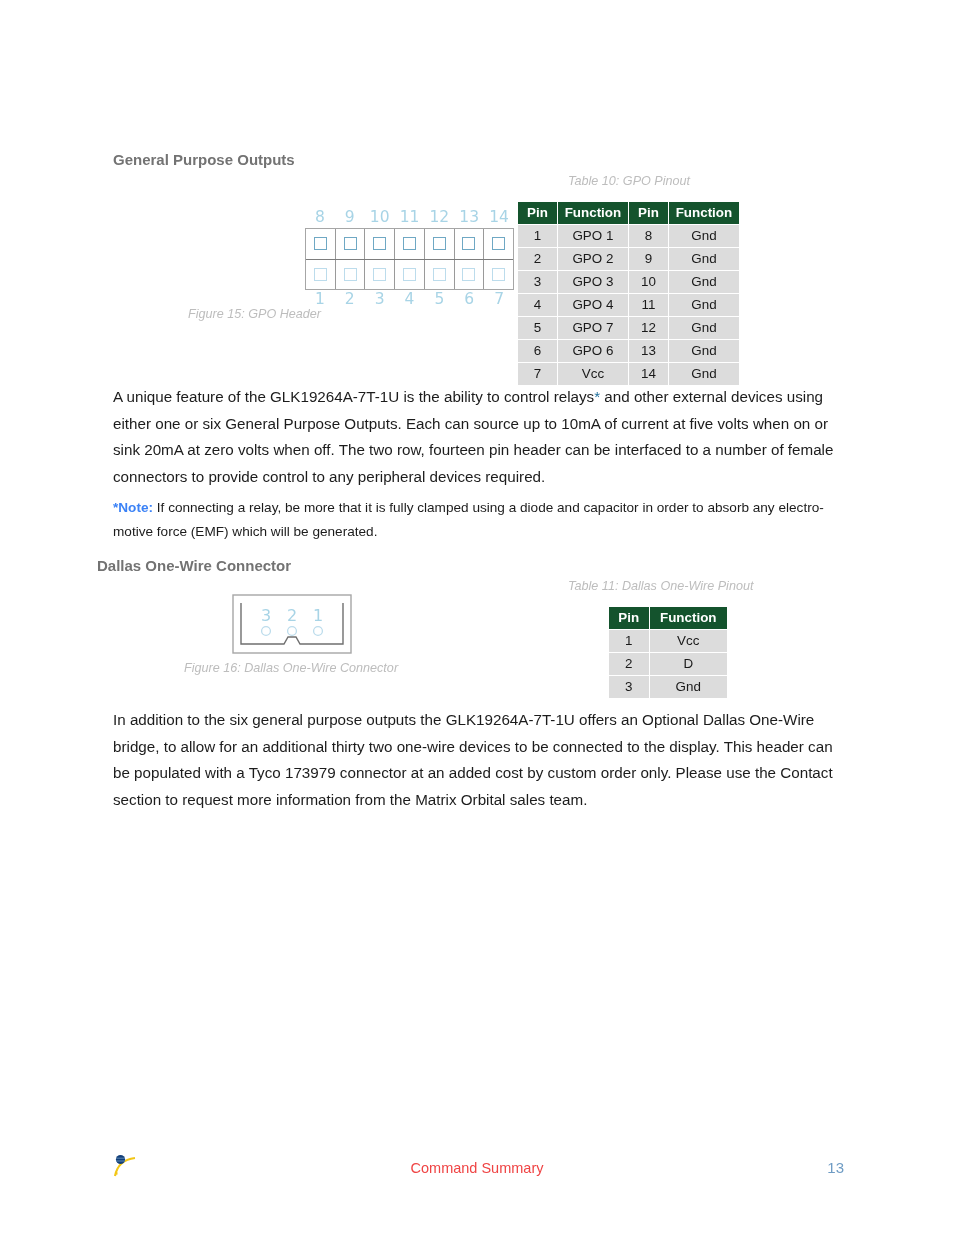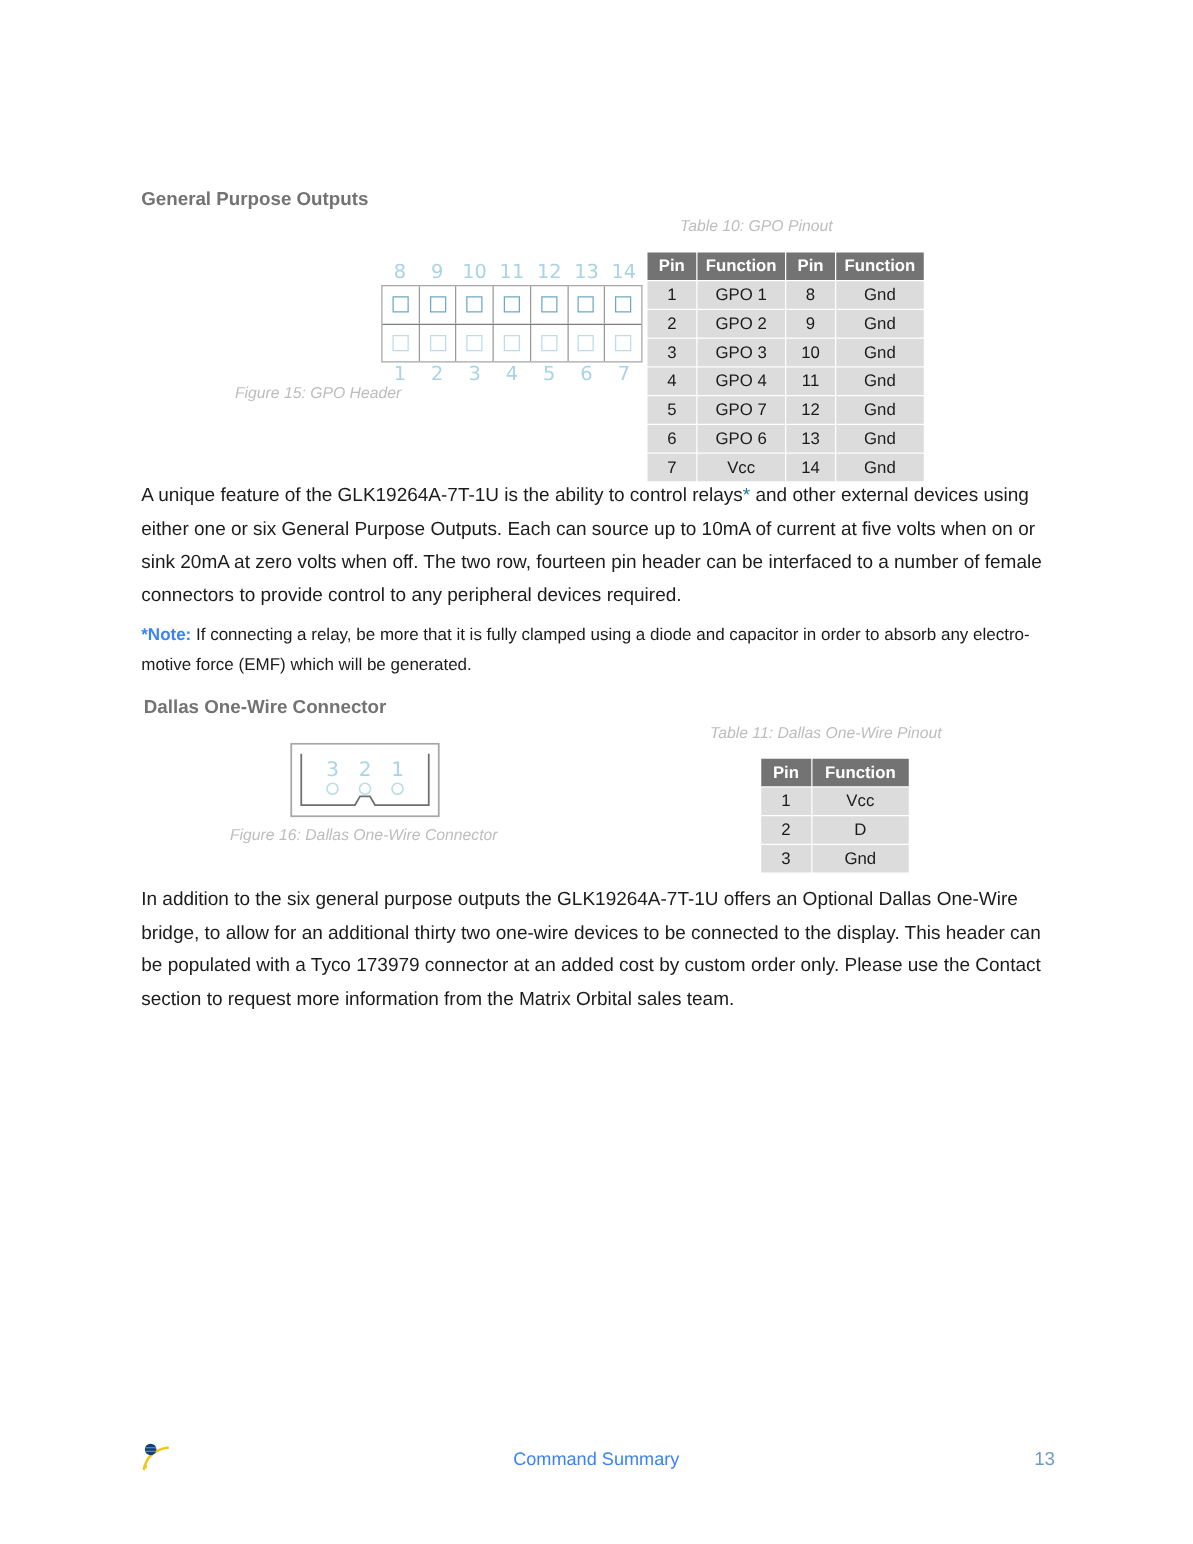--- a/index.html
+++ b/index.html
@@ -32,21 +32,21 @@
     white-space: nowrap;
   }
   .h3 {
     position: absolute;
     font-size: 15px;
     font-weight: bold;
     color: #737373;
     white-space: nowrap;
   }
   .h3-gpo  { left: 113px; top: 151px; }
-  .h3-dal  { left: 115px; top: 557px; text-align: center; }
+  .h3-dal  { left: 97px; top: 557px; text-align: center; }
 
   
   .para {
     position: absolute;
     font-size: 15.2px;
     line-height: 26.5px;
     color: #1c1c1c;
     text-align: left;
   }
   .para-a { left: 113px; top: 384px; width: 730px; }
@@ -56,35 +56,35 @@
   .note-lead { color: #3b82f6; font-weight: bold; }
 
   
   .caption {
     position: absolute;
     font-size: 12.6px;
     font-style: italic;
     color: #bdbdbd;
     white-space: nowrap;
   }
-  .cap-t10 { left: 544px; top: 174px; }
+  .cap-t10 { left: 568px; top: 174px; }
   .cap-f15 { left: 188px; top: 307px; text-align: right; }
   .cap-t11 { left: 568px; top: 579px; }
   .cap-f16 { left: 184px; top: 661px; }
 
   
   table.pinout {
     position: absolute;
     border-collapse: separate;
     border-spacing: 1px;
     background: #ffffff;
     font-size: 13.4px;
   }
   table.pinout th {
-    background: #737373;
+    background: #14532d;
     color: #ffffff;
     font-weight: bold;
     padding: 3px 0 4px 0;
     text-align: center;
     line-height: 15px;
   }
   table.pinout td {
     background: #dcdcdc;
     color: #1a1a1a;
     padding: 3px 0 4px 0;
@@ -176,21 +176,21 @@
     width: 26px;
     height: 26px;
   }
   .footer-center {
     position: absolute;
     left: 0;
     top: 1160px;
     width: 954px;
     text-align: center;
     font-size: 14.5px;
-    color: #3b82f6;
+    color: #ef4444;
   }
   .footer-page {
     position: absolute;
     right: 110px;
     top: 1159px;
     font-size: 15px;
     color: #6f9cc4;
   }
 </style>
 </head>

